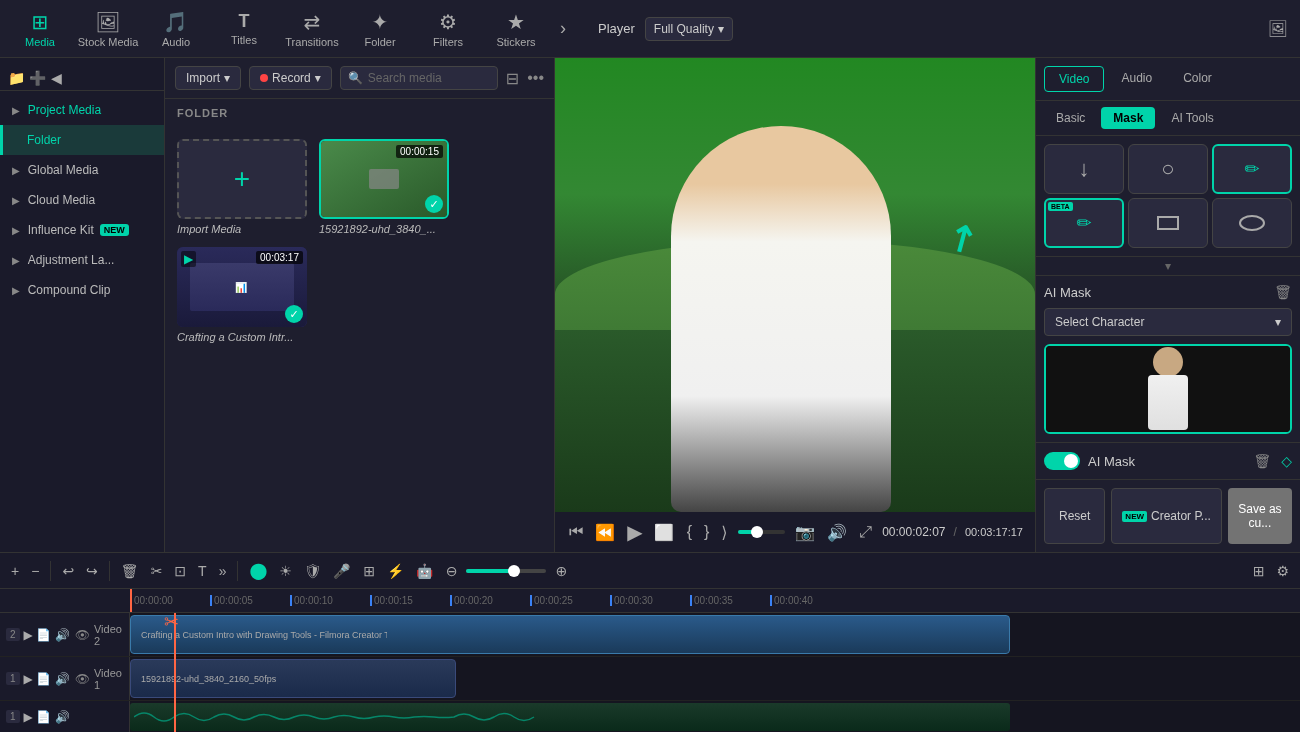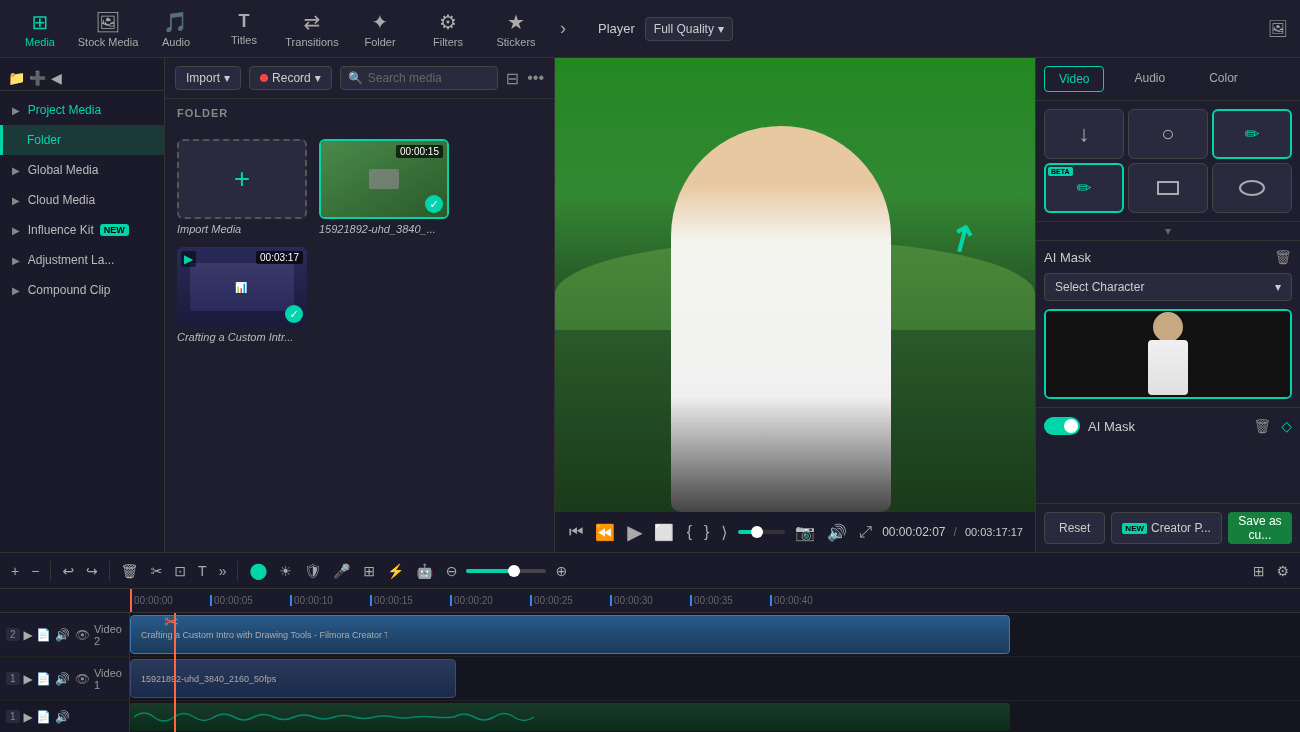--- a/index.html
+++ b/index.html
@@ -44,21 +44,21 @@
     .preview-area { flex: 1; display: flex; flex-direction: column; background: #111; }
     .preview-video { flex: 1; position: relative; display: flex; align-items: center; justify-content: center; background: #0a0a0a; overflow: hidden; }
     .preview-player-controls { background: #1a1a2a; padding: 6px 12px; display: flex; align-items: center; gap: 8px; }
     .progress-bar { flex: 1; height: 4px; background: #333; border-radius: 2px; position: relative; cursor: pointer; }
     .progress-fill { height: 100%; background: #00d4aa; border-radius: 2px; width: 40%; }
     .progress-thumb { position: absolute; top: -4px; left: 40%; width: 12px; height: 12px; background: #fff; border-radius: 50%; transform: translateX(-50%); }
     .ctrl-btn { background: none; border: none; color: #aaa; cursor: pointer; font-size: 16px; padding: 2px; }
 
     
     .right-panel { width: 265px; background: #1e1e2e; border-left: 1px solid #333; flex-shrink: 0; display: flex; flex-direction: column; overflow: hidden; }
-    .rp-top-tabs { display: flex; padding: 8px; gap: 16px; border-bottom: 1px solid #333; }
+    .rp-top-tabs { display: flex; padding: 8px; gap: 3px; border-bottom: 1px solid #333; }
     .rp-tab { padding: 5px 14px; border-radius: 4px; cursor: pointer; font-size: 12px; color: #aaa; }
     .rp-tab.active { border: 1px solid #00d4aa; color: #00d4aa; }
     .rp-subtabs { display: flex; padding: 6px 8px; gap: 4px; border-bottom: 1px solid #333; }
     .rp-subtab { padding: 4px 12px; border-radius: 4px; cursor: pointer; font-size: 12px; color: #aaa; }
     .rp-subtab.active { background: #00d4aa; color: #000; font-weight: bold; }
 
     
     .mask-icons { display: grid; grid-template-columns: repeat(3, 1fr); gap: 4px; padding: 8px; border-bottom: 1px solid #333; }
     .mask-icon-btn { background: #2a2a3e; border: 1px solid #444; border-radius: 6px; height: 50px; display: flex; align-items: center; justify-content: center; cursor: pointer; color: #aaa; font-size: 18px; position: relative; }
     .mask-icon-btn.active { border: 2px solid #00d4aa; }
@@ -79,21 +79,21 @@
     .toggle-knob { width: 14px; height: 14px; background: #fff; border-radius: 50%; position: absolute; top: 2px; right: 2px; }
     .ai-mask-name { flex: 1; color: #ccc; font-size: 13px; }
     .ai-ctrl-btn { background: none; border: none; color: #888; cursor: pointer; font-size: 14px; padding: 2px; }
     .diamond-icon { color: #00d4aa; font-size: 14px; }
 
     
     .bottom-actions { display: flex; gap: 6px; padding: 8px; border-top: 1px solid #333; margin-top: auto; }
     .reset-btn { background: #2a2a3e; border: 1px solid #444; color: #ccc; padding: 6px 14px; border-radius: 4px; cursor: pointer; font-size: 12px; }
     .keyframe-btn { background: #2a2a3e; border: 1px solid #444; color: #ccc; padding: 6px 10px; border-radius: 4px; cursor: pointer; font-size: 12px; position: relative; display: flex; align-items: center; gap: 4px; }
     .new-badge { background: #00d4aa; color: #000; font-size: 8px; padding: 1px 3px; border-radius: 2px; font-weight: bold; }
-    .saveas-btn { background: #15803d; border: none; color: #fff; padding: 2px 10px; border-radius: 4px; cursor: pointer; font-size: 12px; flex: 1; }
+    .saveas-btn { background: #737373; border: none; color: #fff; padding: 14px 10px; border-radius: 4px; cursor: pointer; font-size: 12px; flex: 1; }
 
     
     .timeline-area { background: #151520; border-top: 1px solid #333; }
     .timeline-toolbar { display: flex; align-items: center; gap: 6px; padding: 4px 8px; background: #1a1a2a; border-bottom: 1px solid #333; height: 36px; }
     .tl-btn { background: none; border: none; color: #aaa; font-size: 14px; cursor: pointer; padding: 3px; }
     .tl-separator { width: 1px; height: 20px; background: #333; margin: 0 2px; }
     .tl-spacer { flex: 1; }
     .tl-vol-slider { width: 80px; height: 4px; background: #444; border-radius: 2px; position: relative; }
     .tl-vol-fill { width: 60%; height: 100%; background: #00d4aa; border-radius: 2px; }
 
@@ -303,20 +303,25 @@
   </div>
 
   <div class="right-panel">
 
     <div class="rp-top-tabs">
       <div class="rp-tab active">Video</div>
       <div class="rp-tab">Audio</div>
       <div class="rp-tab">Color</div>
     </div>
 
+    <div class="rp-subtabs">
+      <div class="rp-subtab">Basic</div>
+      <div class="rp-subtab active">Mask</div>
+      <div class="rp-subtab">AI Tools</div>
+    </div>
 
     <div class="mask-icons">
       <div class="mask-icon-btn">
         <span style="font-size:22px;">↓</span>
       </div>
       <div class="mask-icon-btn">
         <span style="font-size:22px;color:#aaa;">○</span>
       </div>
       <div class="mask-icon-btn active">
         <span style="color:#00d4aa;">✏</span>

